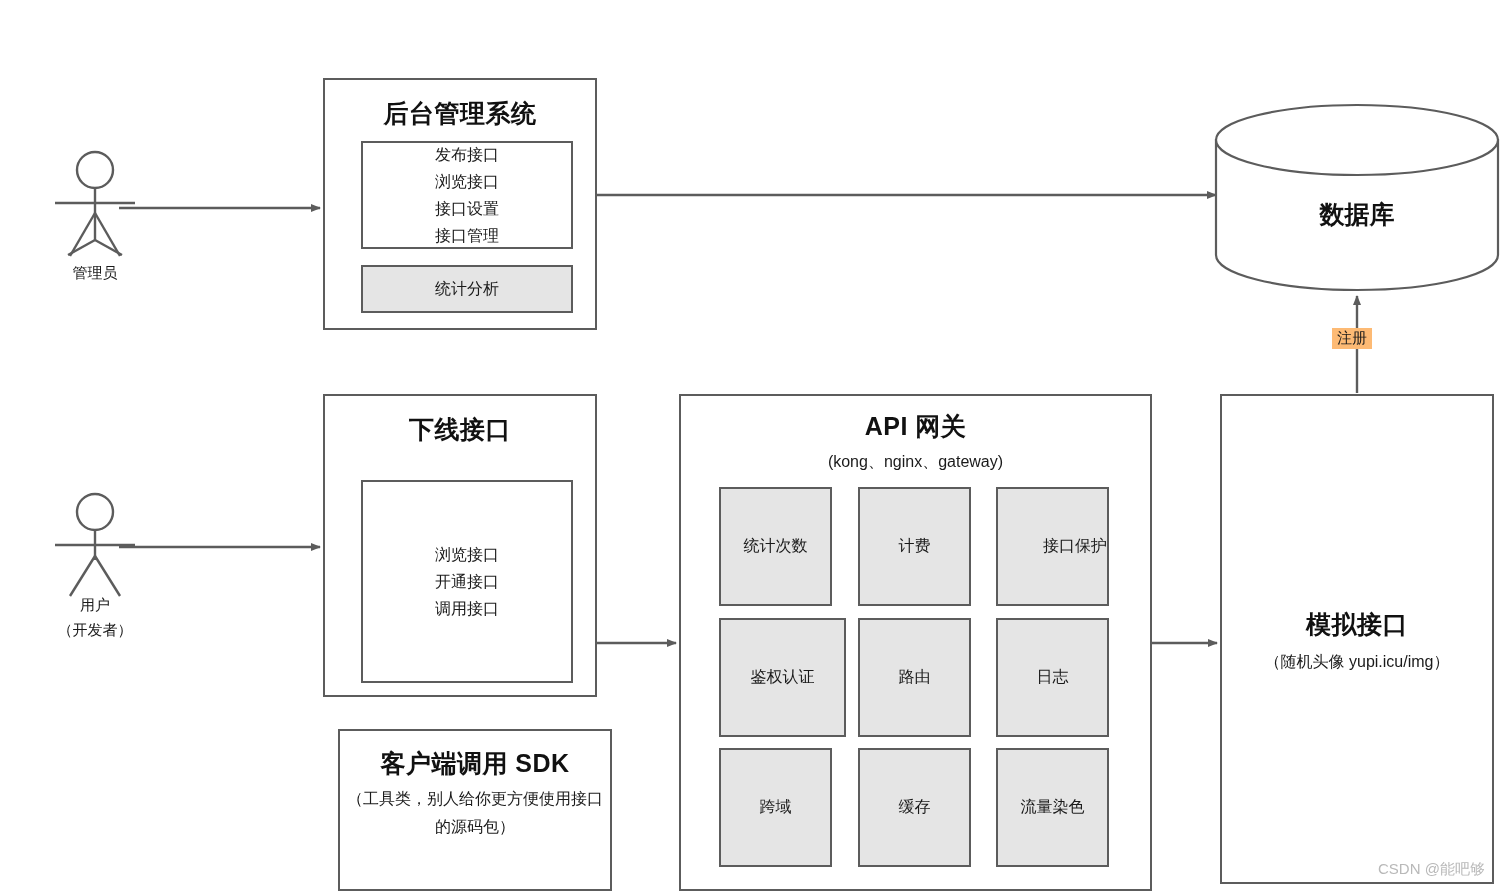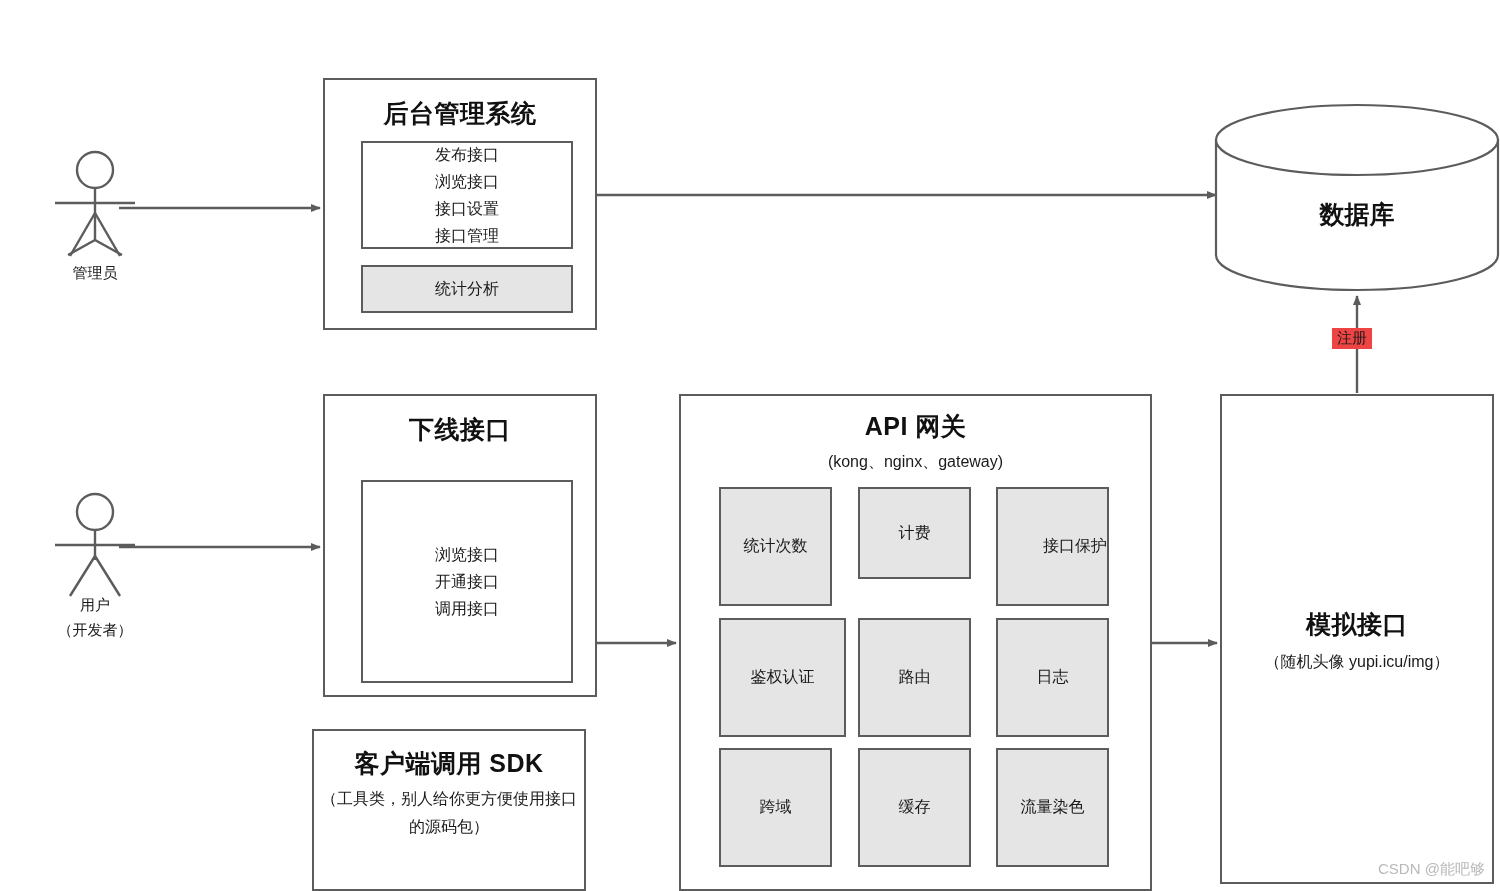--- a/index.html
+++ b/index.html
@@ -75,21 +75,21 @@
     text-align: center;
     font-size: 15px;
     color: #1a1a1a;
     line-height: 25px;
     white-space: nowrap;
   }
   .edge-label {
     position: absolute;
     font-size: 15px;
     color: #1a1a1a;
-    background: #ef4444;
+    background: #fdba74;
     padding: 1px 5px;
     text-align: right;
     white-space: nowrap;
   }
   .watermark {
     position: absolute;
     font-size: 15px;
     color: #b9b9b9;
     white-space: nowrap;
   }
@@ -188,35 +188,35 @@
 
   <div class="box" style="left:323px; top:394px; width:274px; height:303px;">
     <div class="title" style="top:17px;">下线接口</div>
   </div>
   <div class="listbox" style="left:361px; top:480px; width:212px; height:203px;">
     <div class="row">浏览接口</div>
     <div class="row">开通接口</div>
     <div class="row">调用接口</div>
   </div>
 
-  <div class="box" style="left:312px; top:729px; width:274px; height:162px;">
+  <div class="box" style="left:338px; top:729px; width:274px; height:162px;">
     <div class="title" style="top:16px;">客户端调用 SDK</div>
     <div class="subtitle" style="top:54px;">（工具类，别人给你更方便使用接口</div>
     <div class="subtitle" style="top:82px;">的源码包）</div>
   </div>
 
   <div class="box" style="left:679px; top:394px; width:473px; height:497px;">
     <div class="title" style="top:14px;">API 网关</div>
     <div class="subtitle" style="top:52px;">(kong、nginx、gateway)</div>
   </div>
 
   <div class="cellbox" style="left:719px; top:487px; width:113px; height:119px;">
     <span>统计次数</span>
   </div>
-  <div class="cellbox" style="left:858px; top:487px; width:113px; height:92px;">
+  <div class="cellbox" style="left:858px; top:487px; width:113px; height:119px;">
     <span>计费</span>
   </div>
   <div class="cellbox" style="left:996px; top:487px; width:113px; height:119px;justify-content:flex-end;">
     <span>接口保护</span>
   </div>
 
   <div class="cellbox" style="left:719px; top:618px; width:127px; height:119px;">
     <span>鉴权认证</span>
   </div>
   <div class="cellbox" style="left:858px; top:618px; width:113px; height:119px;">

